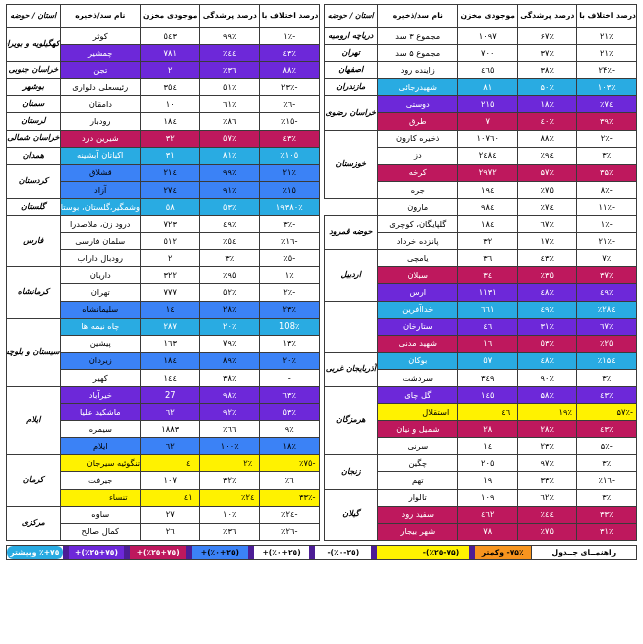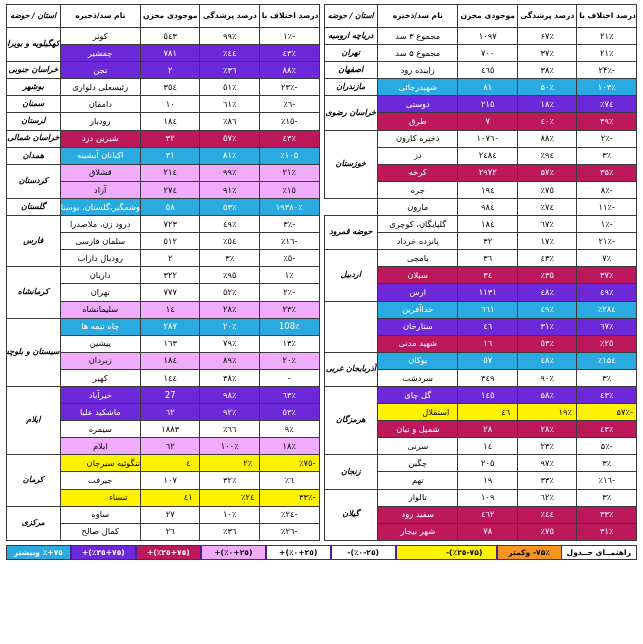--- a/index.html
+++ b/index.html
@@ -60,53 +60,53 @@
   .c-fill { width: 19%; }
   .c-vol  { width: 19%; }
   .c-name { width: 26%; }
   .c-prov { width: 17%; font-style: italic; }
   td.name { font-weight: normal; }
   td.prov { font-weight: bold; font-size: 8px; }
   
   .bg-white   { background: #ffffff; }
   .bg-dgreen  { background: #6d28d9; color: #ffffff; }
   .bg-mgreen  { background: #be185d; color: #ffffff; }
-  .bg-lgreen  { background: #f0abfc; }
+  .bg-lgreen  { background: #3b82f6; }
   .bg-yellow  { background: #fff200; padding-left: 36px; }
   .bg-blue    { background: #29abe2; color: #ffffff; }
   .bg-orange  { background: #f7941e; }
   .legend {
     margin-top: 4px;
     display: flex;
     flex-direction: row;
     align-items: stretch;
     border: 1px solid #3a3a3a;
     height: 15px;
     font-size: 7.6px;
     font-weight: bold;
     box-sizing: border-box;
   }
   .legend .lab {
     display: flex;
     align-items: center;
     justify-content: center;
-    padding: 0 5px;
+    padding: 0 20px;
     background: #fff;
     border-left: 1px solid #3a3a3a;
     white-space: nowrap;
   }
   .legend .cell {
     flex: 1;
     display: flex;
     align-items: center;
     justify-content: center;
-    border-left: 2px solid #4c1d95;
+    border-left: 6px solid #4c1d95;
     white-space: nowrap;
   }
-  .legend .cell:last-child { border-left: none; }
+  .legend .cell:last-child { border-left: none; border-radius: 6px; }
 </style>
 </head>
 <body>
 
 <div id="page">
 
 
   <div class="tables">
     <table>
       <thead>

